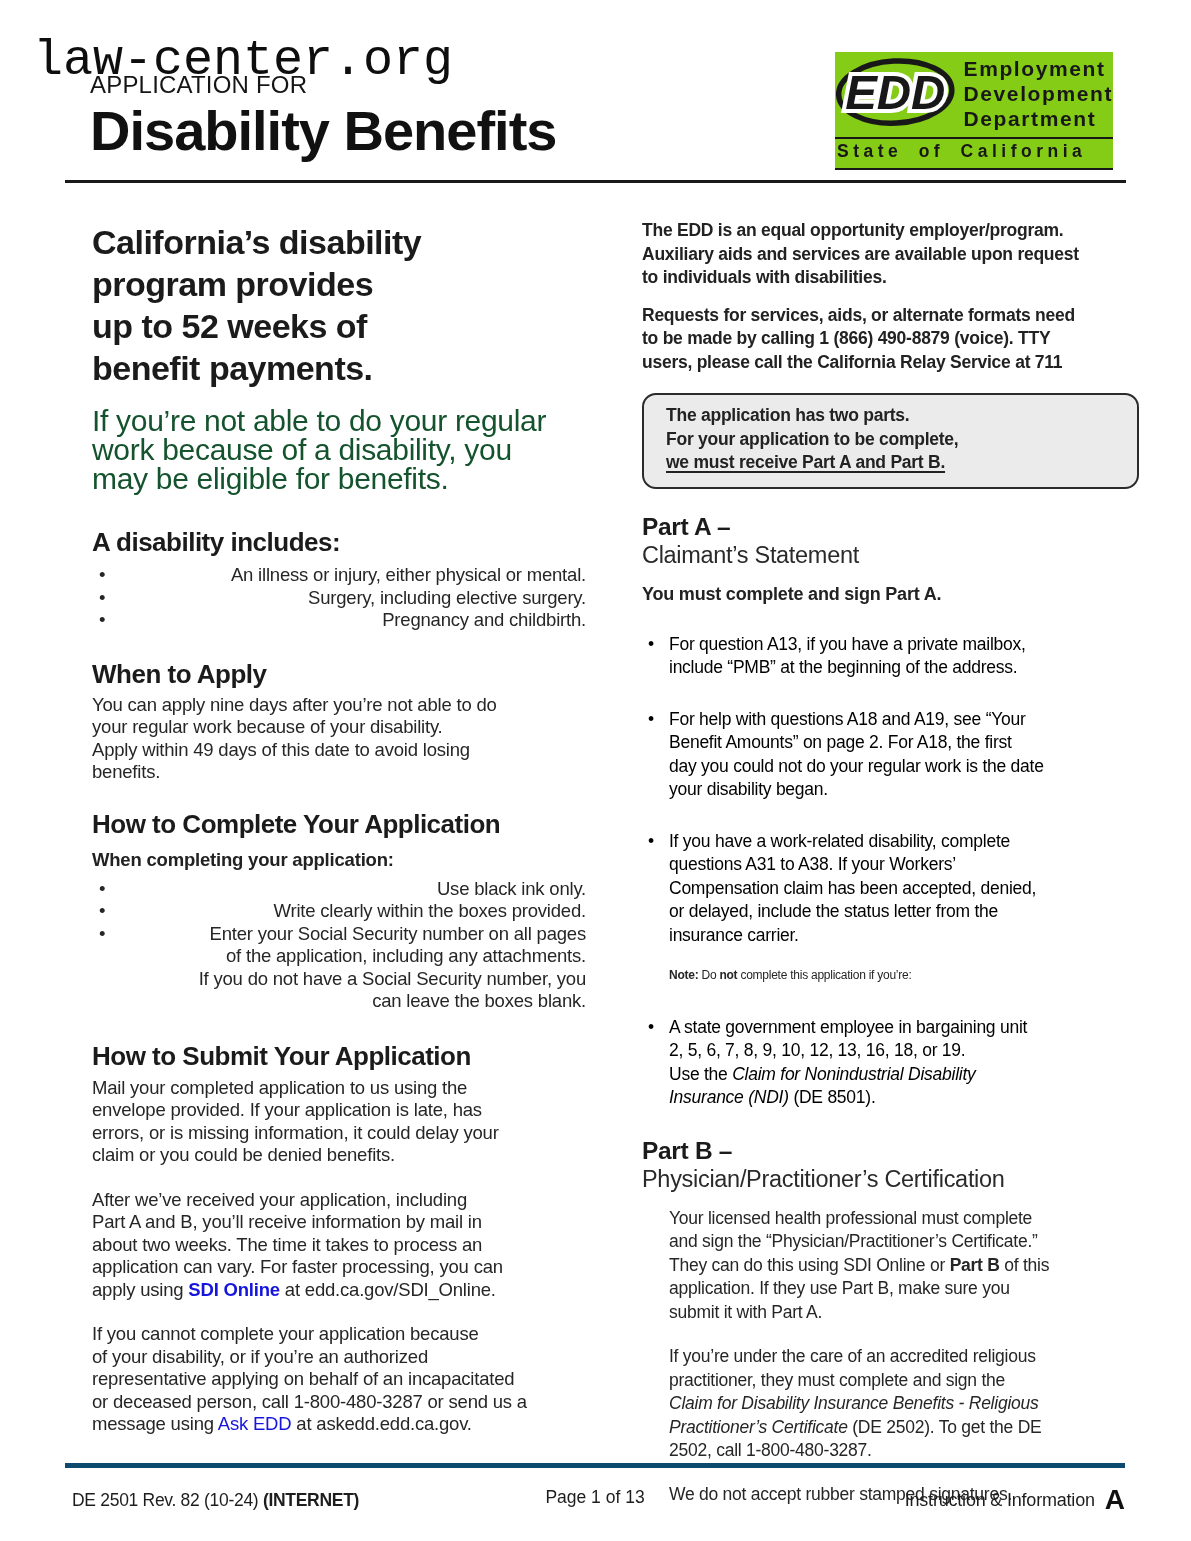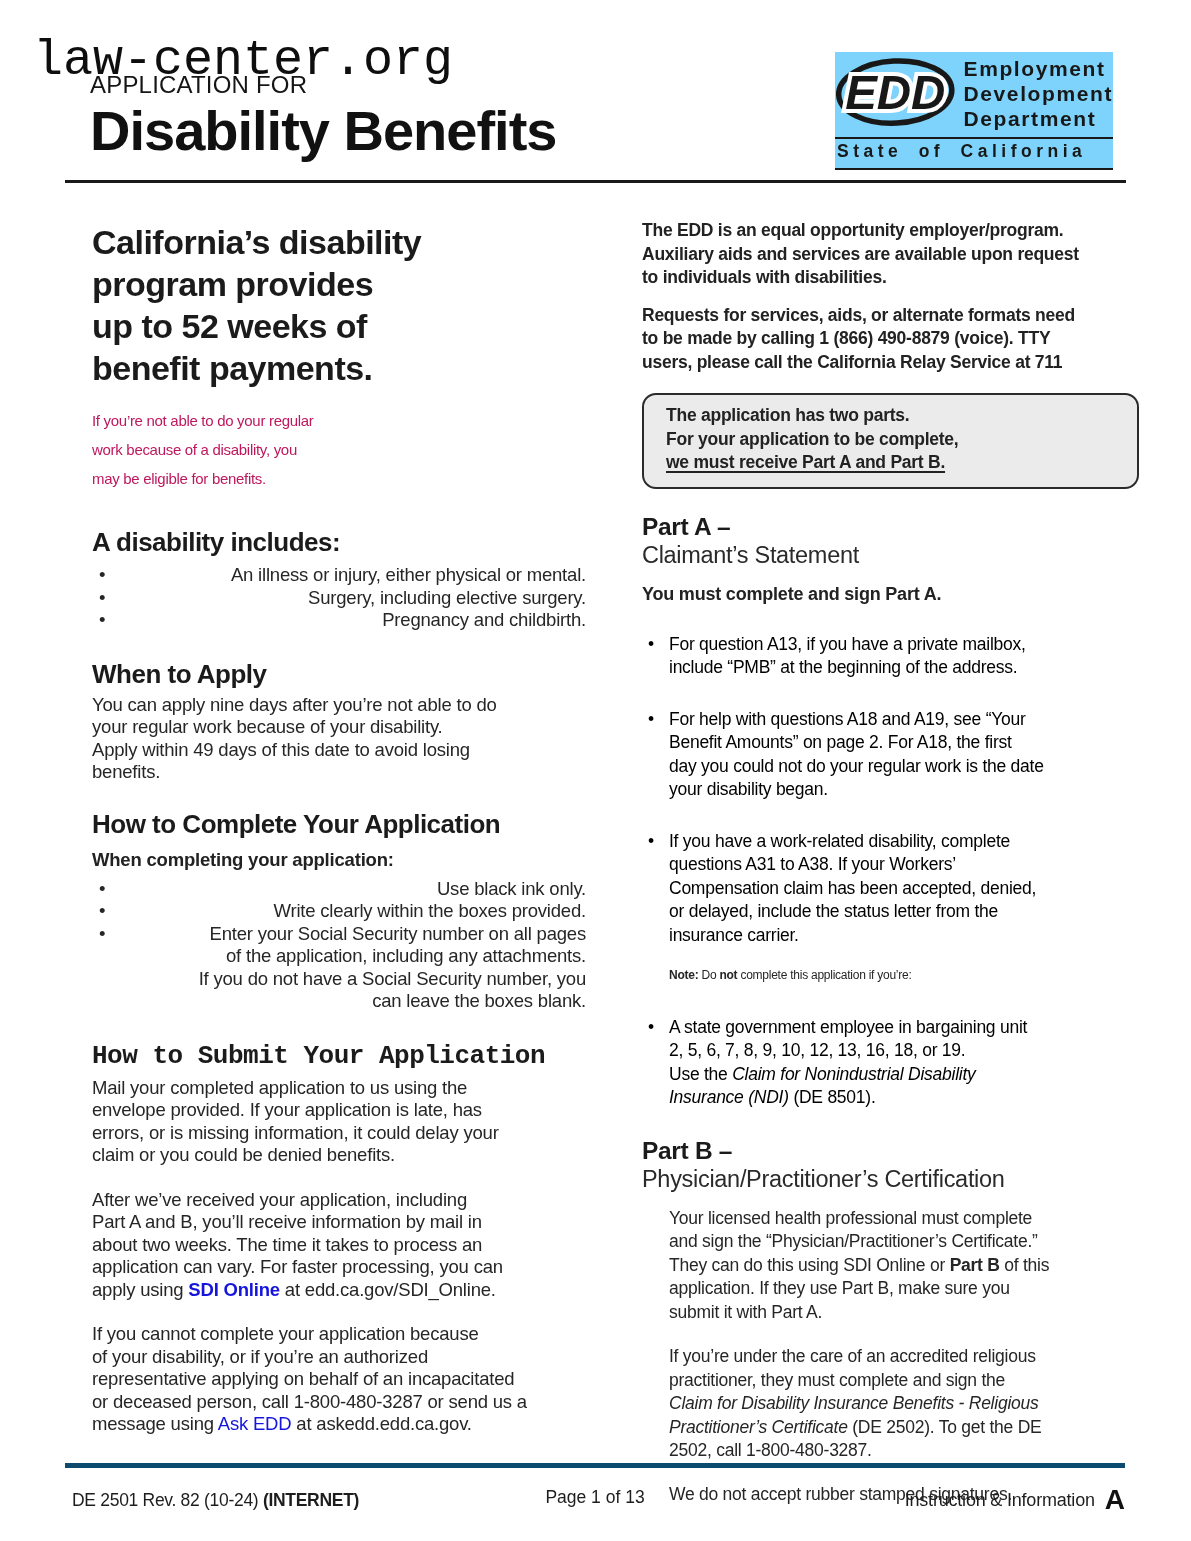--- a/index.html
+++ b/index.html
@@ -15,42 +15,42 @@
     font-family:"Liberation Mono","DejaVu Sans Mono",monospace;
     font-size:50px; font-weight:400; color:#0e0e0e; white-space:nowrap;
   }
   
   .header { position:relative; padding:70px 72px 0 90px; }
   .eyebrow { font-size:24px; letter-spacing:.2px; color:#151515; line-height:30px; }
   .doc-title { font-size:56px; font-weight:bold; letter-spacing:-1px; color:#111; line-height:62px; }
   .header-rule { margin:18px 65px 0 65px; border-top:3px solid #1a1a1a; }
 
   
-  .logo { position:absolute; right:78px; top:52px; width:278px; z-index:7; background:#7dd3fc; }
+  .logo { position:absolute; right:78px; top:52px; width:278px; z-index:7; background:#84cc16; }
   .logo-top { display:flex; align-items:center; gap:8px; }
   .logo-dept {
     font-size:21px; font-weight:bold; letter-spacing:1.6px; line-height:25px;
     color:#181818; white-space:pre-line;
   }
   .logo-rule { border-top:2.5px solid #181818; margin-top:3px; }
   .logo-state {
     font-size:17.5px; font-weight:bold; letter-spacing:4.5px; word-spacing:7px;
     color:#181818; padding:2px 0 3px 2px;
   }
   
   .columns { display:flex; gap:56px; padding:20px 68px 0 92px; }
   .col-left  { width:494px; flex:none; }
   .col-right { width:497px; flex:none; }
   .pre { white-space:pre-line; }
 
   
   .headline { margin-top:18px; font-size:34px; font-weight:bold; letter-spacing:-.5px; line-height:42px; color:#1b1b1b; }
-  .intro { margin-top:17px; font-size:15px; letter-spacing:-.3px; line-height:29px; color:#be185d; }
+  .intro { margin-top:17px; font-size:30px; letter-spacing:-.3px; line-height:29px; color:#14532d; }
   .h-left { font-size:26px; font-weight:bold; letter-spacing:-.5px; line-height:30px; color:#1b1b1b; }
-  .mt34 { margin-top:34px; } .mt27 { margin-top:27px; } .mt25 { margin-top:25px; } .mt28 { margin-top:28px;font-family:Liberation Mono, monospace; }
+  .mt34 { margin-top:34px; } .mt27 { margin-top:27px; } .mt25 { margin-top:25px; } .mt28 { margin-top:28px; }
   .body-l { font-size:18.5px; line-height:22.5px; letter-spacing:-.2px; color:#262626; }
   .sub-bold { margin-top:10px; font-size:18.5px; font-weight:bold; letter-spacing:-.2px; color:#222; }
   ul.bullets { list-style:none; margin-top:7px; }
   ul.bullets li { position:relative; padding-left:27px; font-size:18.5px; line-height:22.5px; letter-spacing:-.2px; color:#262626; white-space:pre-line;text-align:right; }
   ul.bullets li::before { content:"\2022"; position:absolute; left:7px; top:0; }
   .para { margin-top:22px; }
   .para-first { margin-top:6px; }
   a.lnk { color:#1515dd; text-decoration:none; cursor:pointer; }
   a.lnk.bold { font-weight:bold; }
 

